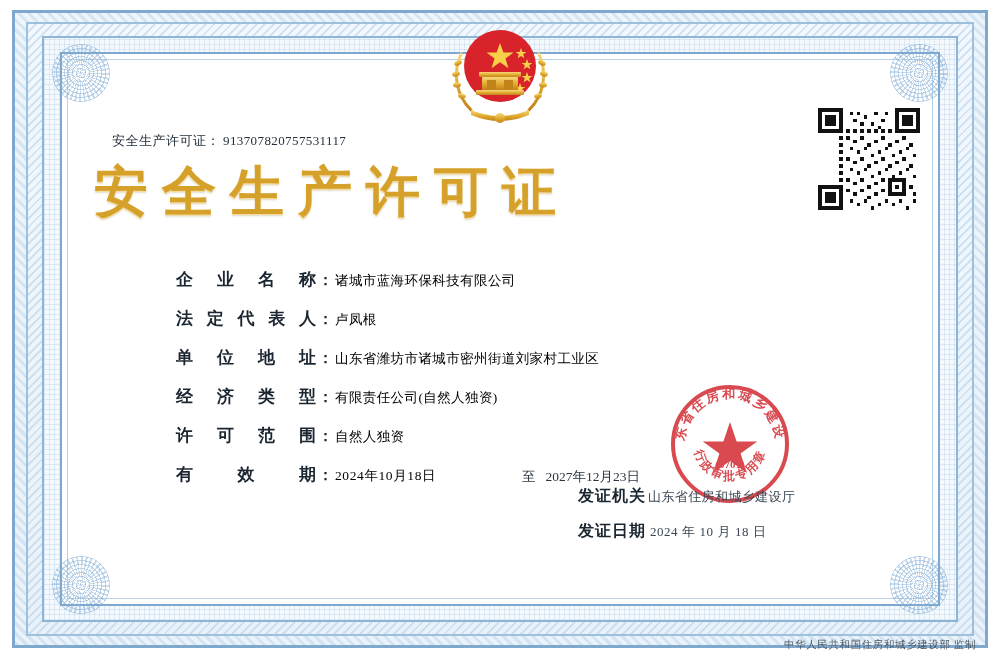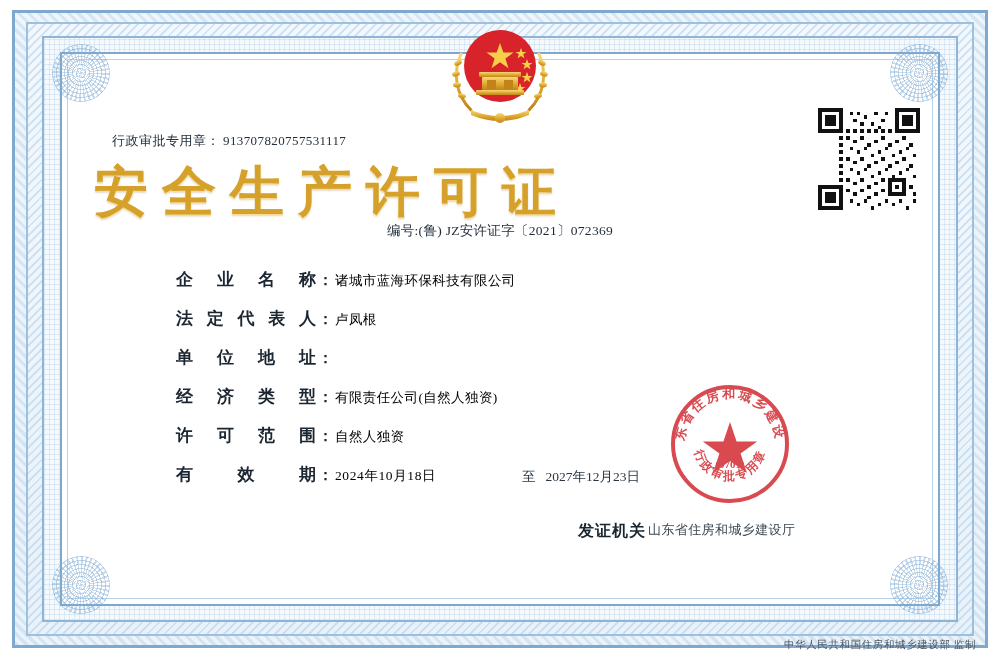--- a/index.html
+++ b/index.html
@@ -206,21 +206,21 @@
   
   .issuer {
     position: absolute;
     right: 22px;
     bottom: 36px;
     text-align: left;
     width: 320px;
   }
   .issuer-row {
     display: flex;
-    align-items: flex-start;
+    align-items: center;
     justify-content: flex-start;
     margin-bottom: 14px;
     white-space: nowrap;
   }
   .issuer-label {
     font-size: 16px;
     font-weight: bold;
     color: #1b2631;
     font-family: "Liberation Serif", serif;
     letter-spacing: 1px;
@@ -442,26 +442,25 @@
           <rect x="27" y="26" width="1" height="1"></rect>
         <rect x="26" y="22" width="1" height="1"></rect>
           <rect x="27" y="24" width="1" height="1"></rect>
       </g>
     </svg>
   </div>
 
   <div class="content">
 
     <div class="credit-line">
-      <span>行政审批专用章：</span><span class="code">913707820757531117</span>
+      <span>安全生产许可证：</span><span class="code">913707820757531117</span>
     </div>
 
     <div class="title">安全生产许可证</div>
 
-    <div class="serial">编号:(鲁) JZ安许证字〔2021〕072369</div>
 
     <div class="fields">
 
       <div class="field-row">
         <div class="field-label">
           <span>企</span>
             <span>业</span>
             <span>名</span>
             <span>称</span>
         </div>
@@ -482,20 +481,21 @@
       </div>
 
       <div class="field-row">
         <div class="field-label">
           <span>单</span>
             <span>位</span>
             <span>地</span>
             <span>址</span>
         </div>
         <div class="field-colon">：</div>
+        <div class="field-value">山东省潍坊市诸城市密州街道刘家村工业区</div>
       </div>
 
       <div class="field-row">
         <div class="field-label">
           <span>经</span>
             <span>济</span>
             <span>类</span>
             <span>型</span>
         </div>
         <div class="field-colon">：</div>
@@ -544,19 +544,28 @@
         </text>
         <text x="62" y="86" font-family="'Liberation Serif', serif" font-size="11" font-weight="bold" fill="#d1232a" text-anchor="middle">(0701)</text>
       </svg>
     </div>
 
     <div class="issuer">
       <div class="issuer-row">
         <span class="issuer-label">发证机关</span>
         <span class="issuer-value">山东省住房和城乡建设厅</span>
       </div>
+      <div class="issuer-row">
+        <span class="issuer-label">发证日期</span>
+        <span class="date-value">2024</span>
+        <span class="date-value">年</span>
+        <span class="date-value">10</span>
+        <span class="date-value">月</span>
+        <span class="date-value">18</span>
+        <span class="date-value">日</span>
+      </div>
     </div>
 
   </div>
 
   <div class="footer-note">中华人民共和国住房和城乡建设部 监制</div>
 
 </div>
 
 </body></html>

